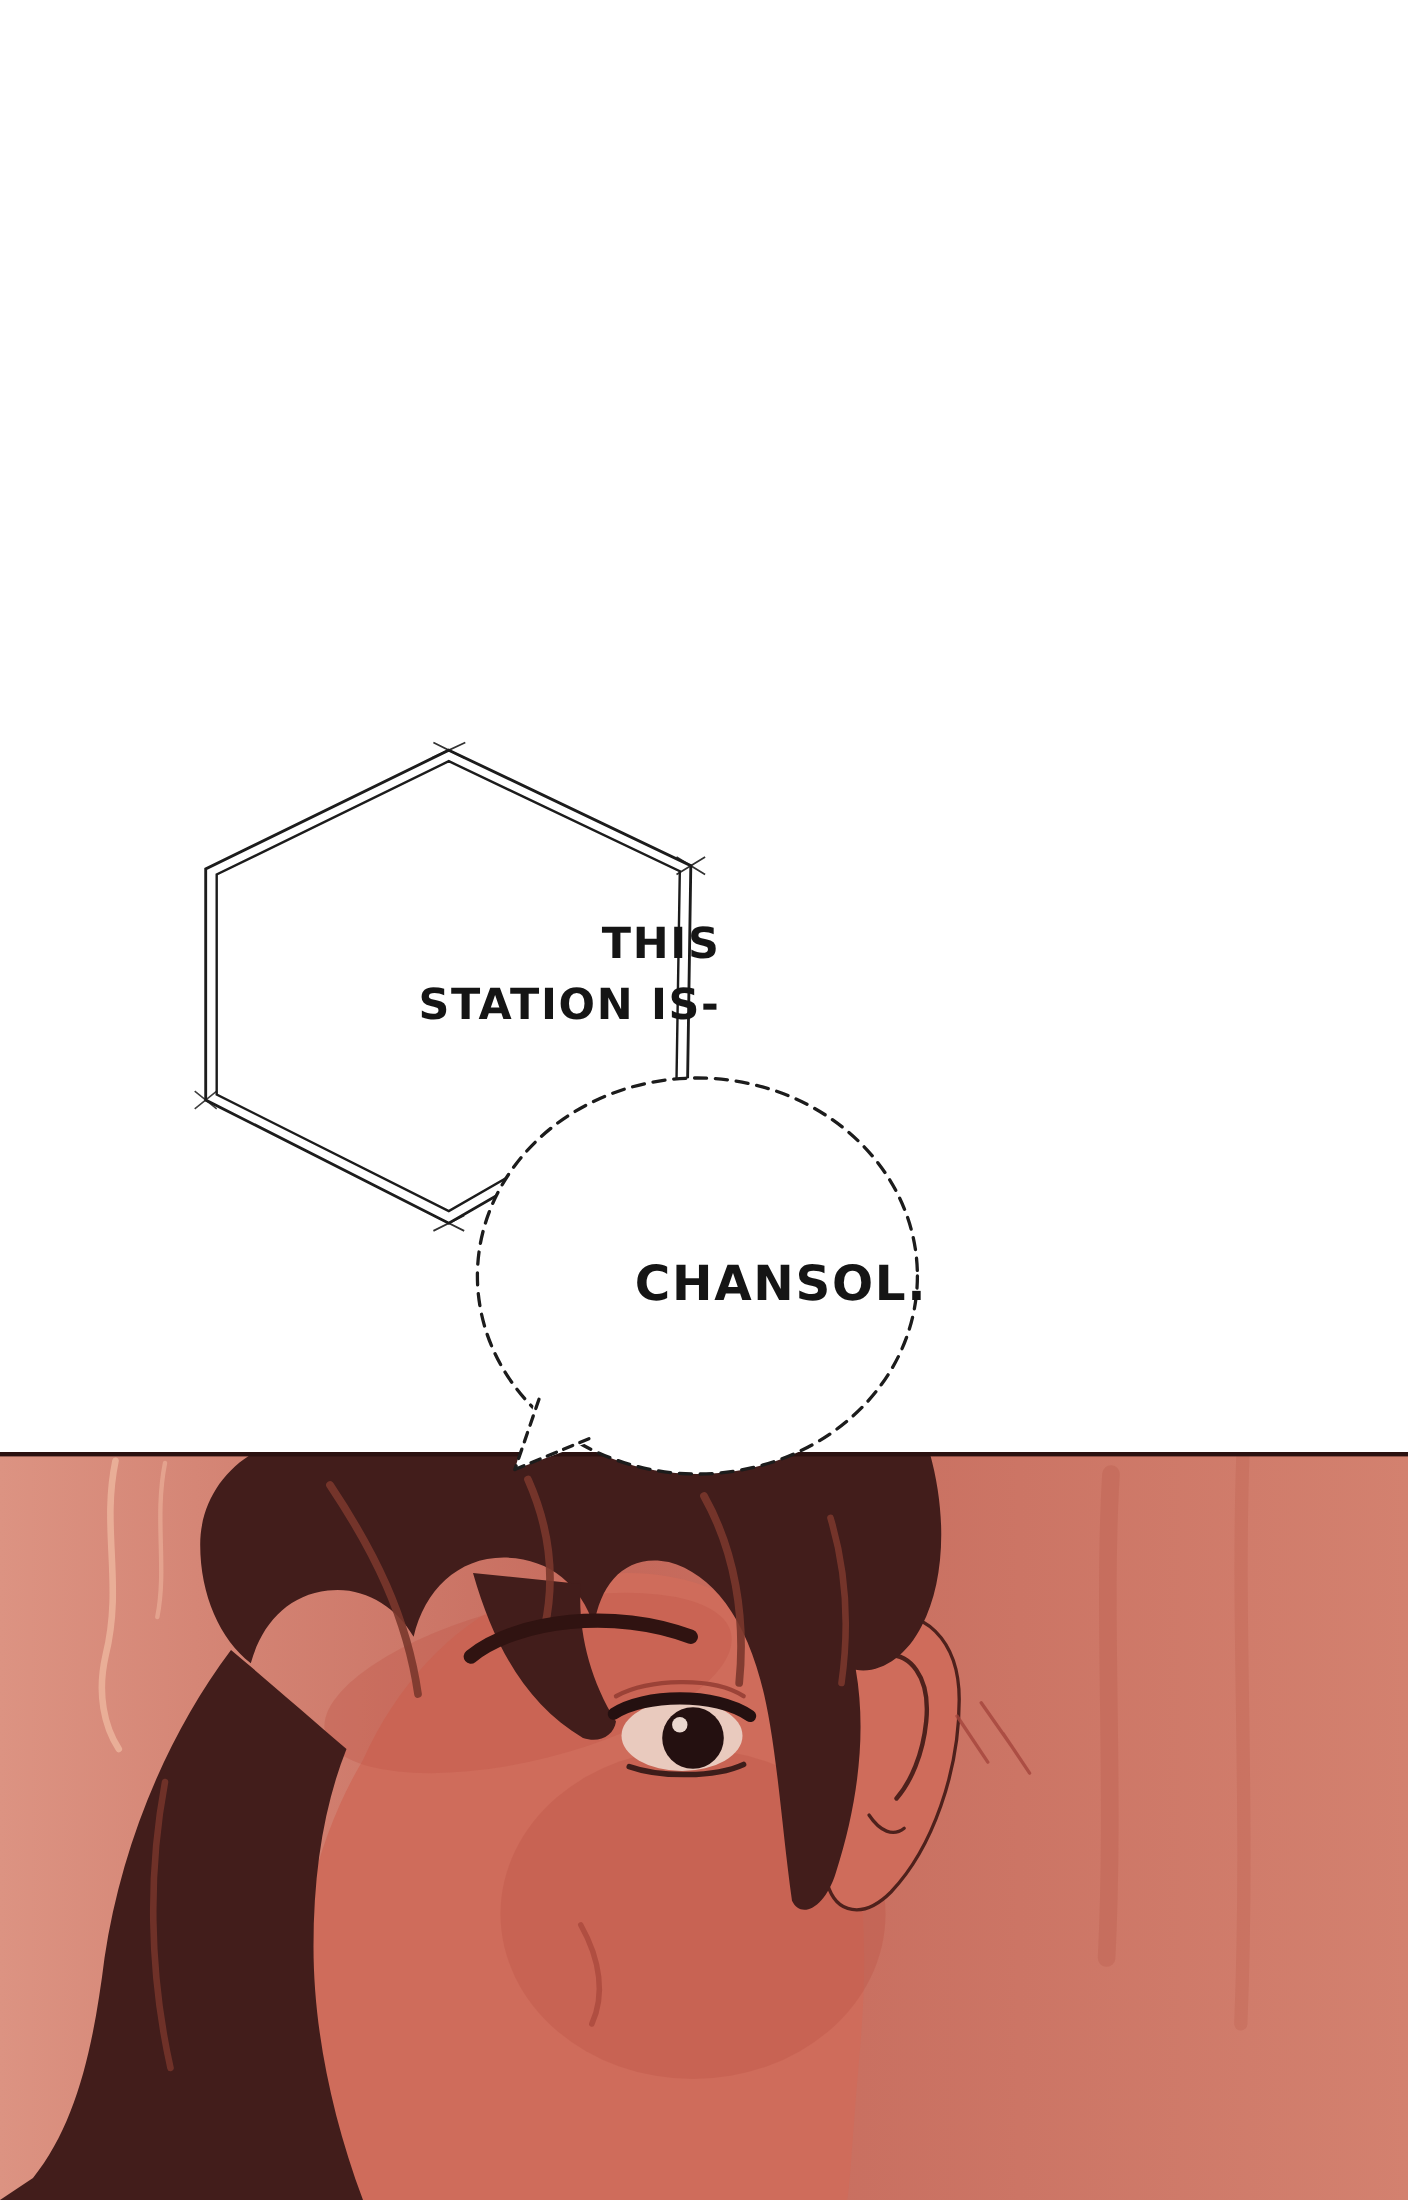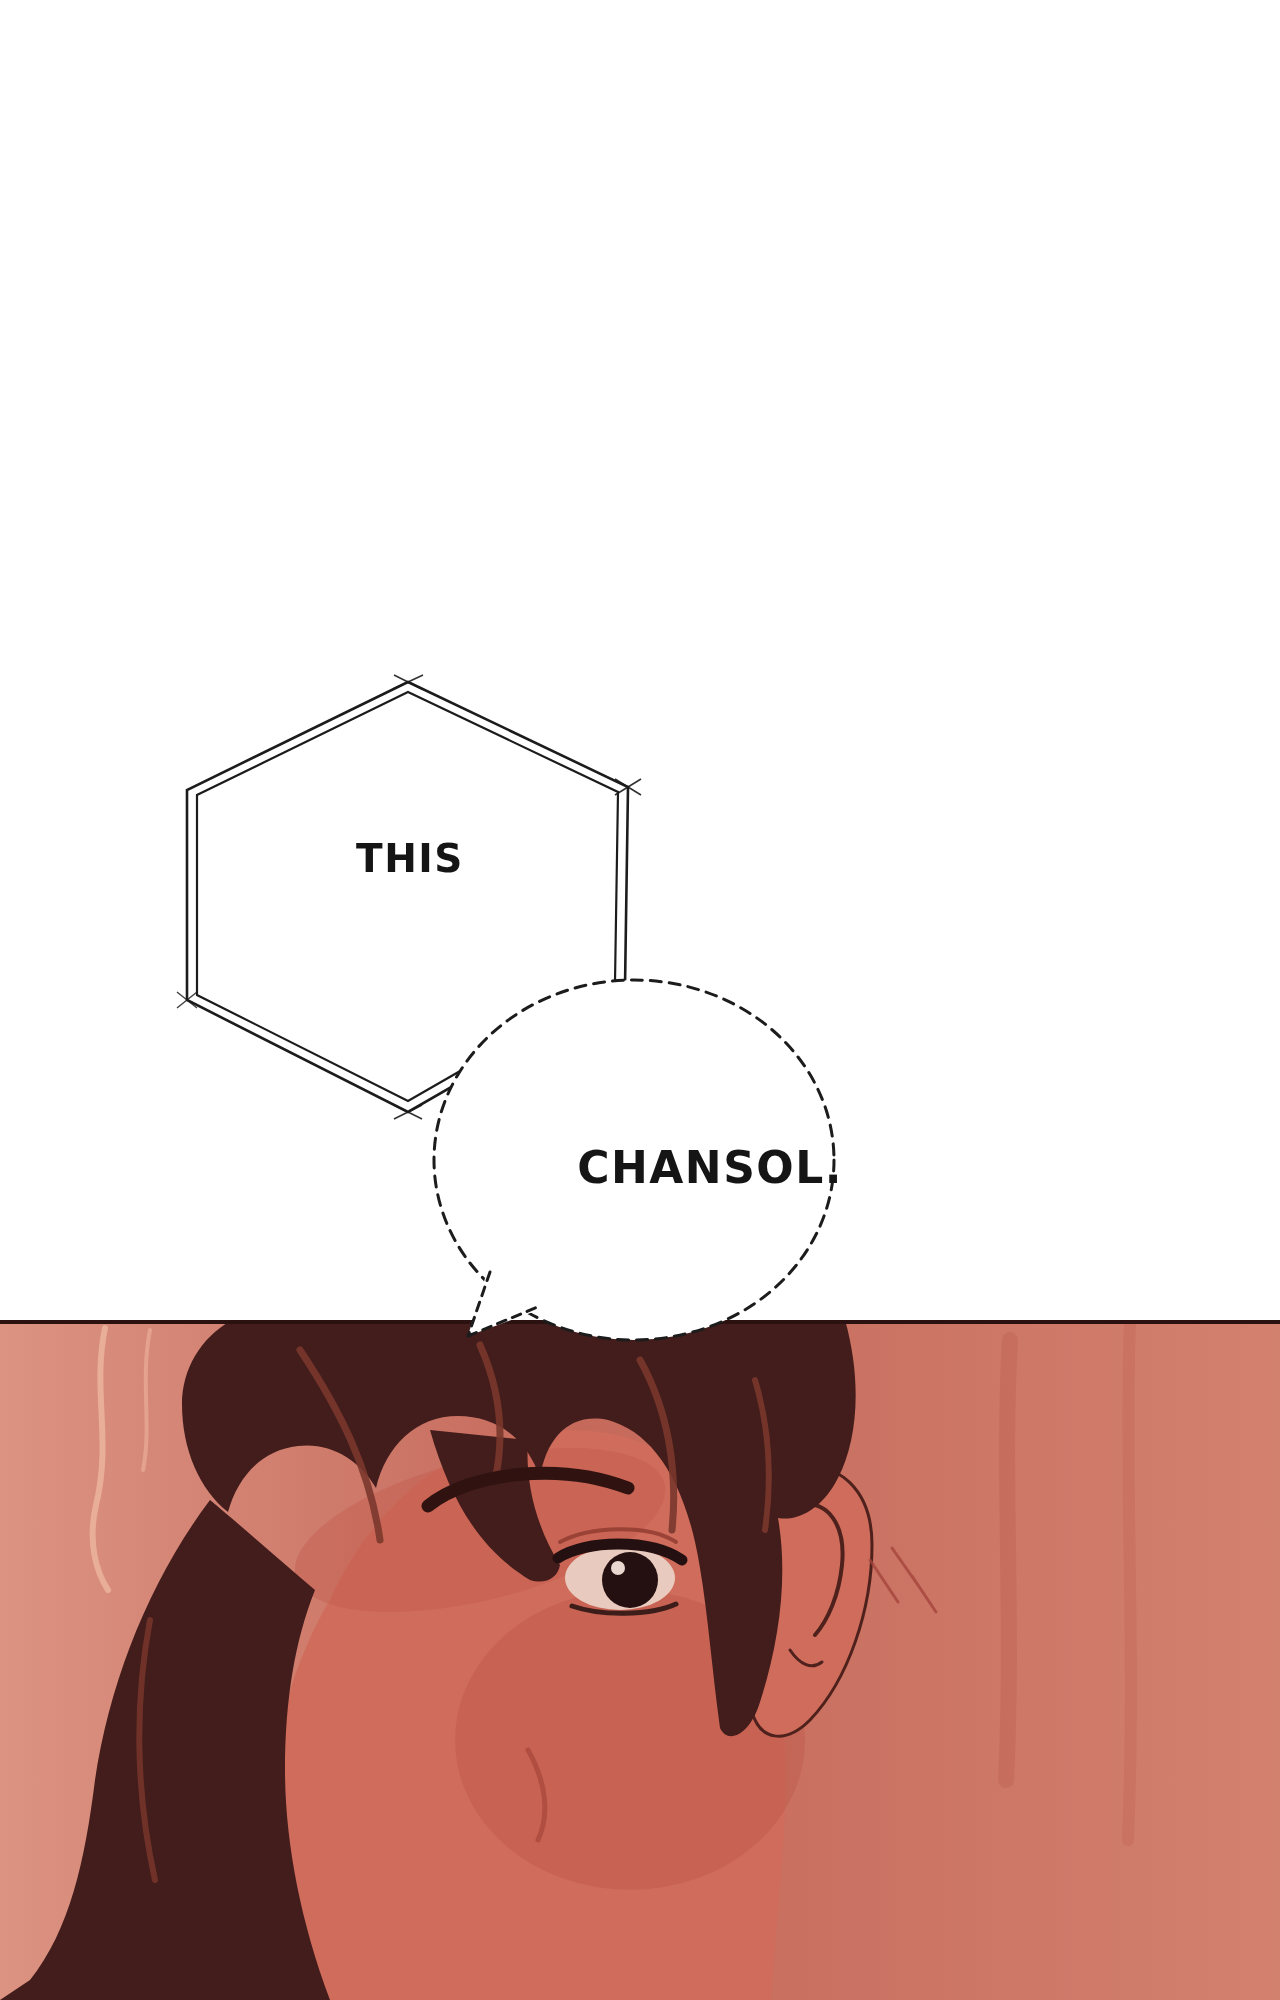--- a/index.html
+++ b/index.html
@@ -11,21 +11,21 @@
     overflow: hidden;
     font-family: "DejaVu Sans", sans-serif;
   }
   .bubble { position: absolute; }
   .bubble svg { position: absolute; left: 0; top: 0; width: 100%; height: 100%; display: block; }
   .bubble-text {
     position: absolute; left: 0; right: 0;
     text-align: center; font-weight: bold; color: #151515;
   }
   .hex-bubble  { left: 165px; top: 655px; width: 490px; height: 470px; }
-  .hex-text    { top: 176px; font-size: 39px; line-height: 1.42; letter-spacing: 1.5px; }
+  .hex-text    { top: 176px; font-size: 39px; line-height: 1.42; letter-spacing: 1.5px; text-align: right; }
   .cloud-bubble{ left: 428px; top: 972px; width: 415px; height: 400px; }
   .cloud-text  { top: 170px; font-size: 44px; letter-spacing: 1.5px; text-align: right; }
   .artwork { position: absolute; left: 0; top: 1320px; width: 1280px; height: 680px; }
   .artwork svg { display: block; width: 100%; height: 100%; }
 </style>
 </head>
 <body>
 
 <div class="page">
 
@@ -33,20 +33,21 @@
     <svg viewBox="0 0 490 470">
       <polygon points="243,27 463,132 460,332 243,457 22,345 22,135" fill="#ffffff" stroke="#1c1c1c" stroke-width="2.6" stroke-linejoin="miter"></polygon>
       <polygon points="243,37 453,137 450,327 243,446 32,340 32,140" fill="none" stroke="#1c1c1c" stroke-width="2.2" stroke-linejoin="miter"></polygon>
       <path d="M 228 34 L 258 20 M 229 20 L 257 34" fill="none" stroke="#1c1c1c" stroke-width="1.6" opacity="0.9"></path>
       <path d="M 450 124 L 476 140 M 450 140 L 476 124" fill="none" stroke="#1c1c1c" stroke-width="1.6" opacity="0.9"></path>
       <path d="M 229 450 L 257 464 M 229 464 L 257 450" fill="none" stroke="#1c1c1c" stroke-width="1.6" opacity="0.9"></path>
       <path d="M 12 337 L 32 353 M 12 353 L 32 337" fill="none" stroke="#1c1c1c" stroke-width="1.4" opacity="0.85"></path>
     </svg>
     <div class="bubble-text hex-text">
       <div>THIS</div>
+      <div>STATION IS-</div>
     </div>
   </div>
 
   <div class="artwork">
     <svg viewBox="0 0 1280 680">
       <defs>
         <linearGradient id="bgGrad" x1="0" y1="0" x2="1" y2="0">
           <stop offset="0" stop-color="#dc9382"></stop>
           <stop offset="0.45" stop-color="#c5695b"></stop>
           <stop offset="1" stop-color="#d3816f"></stop>

